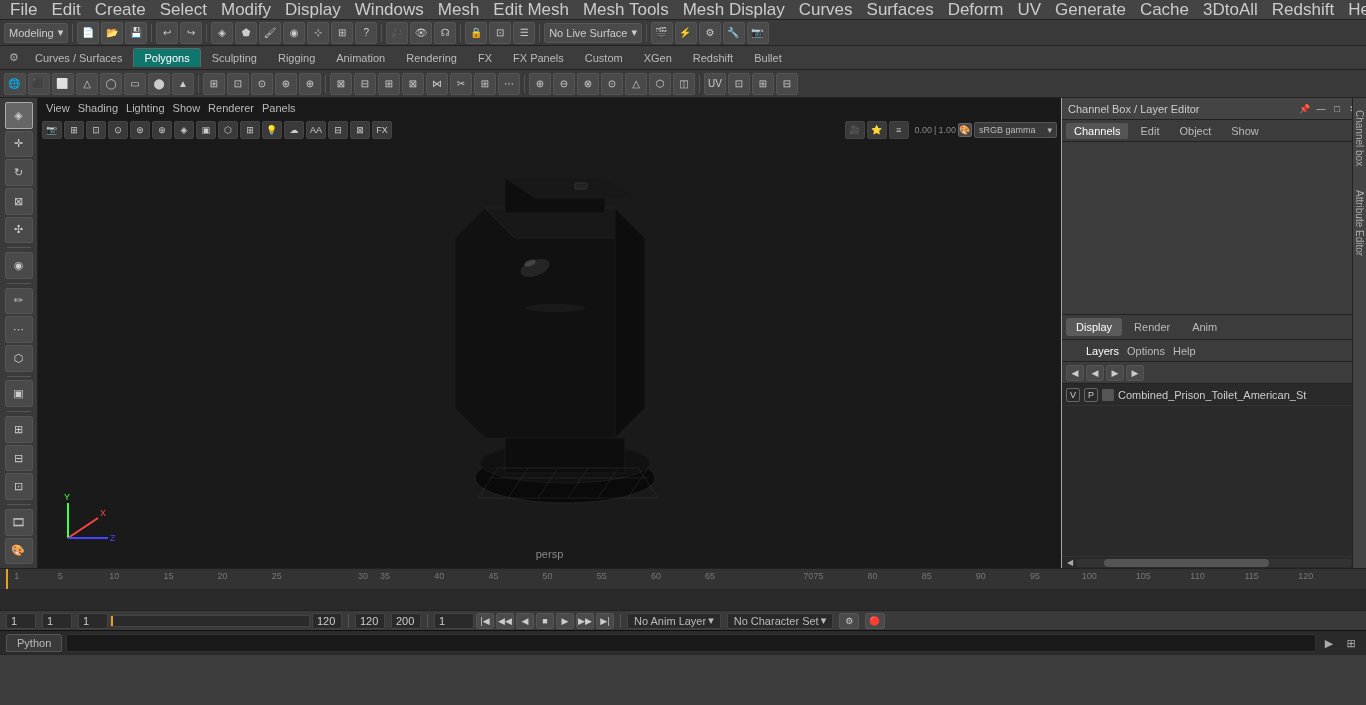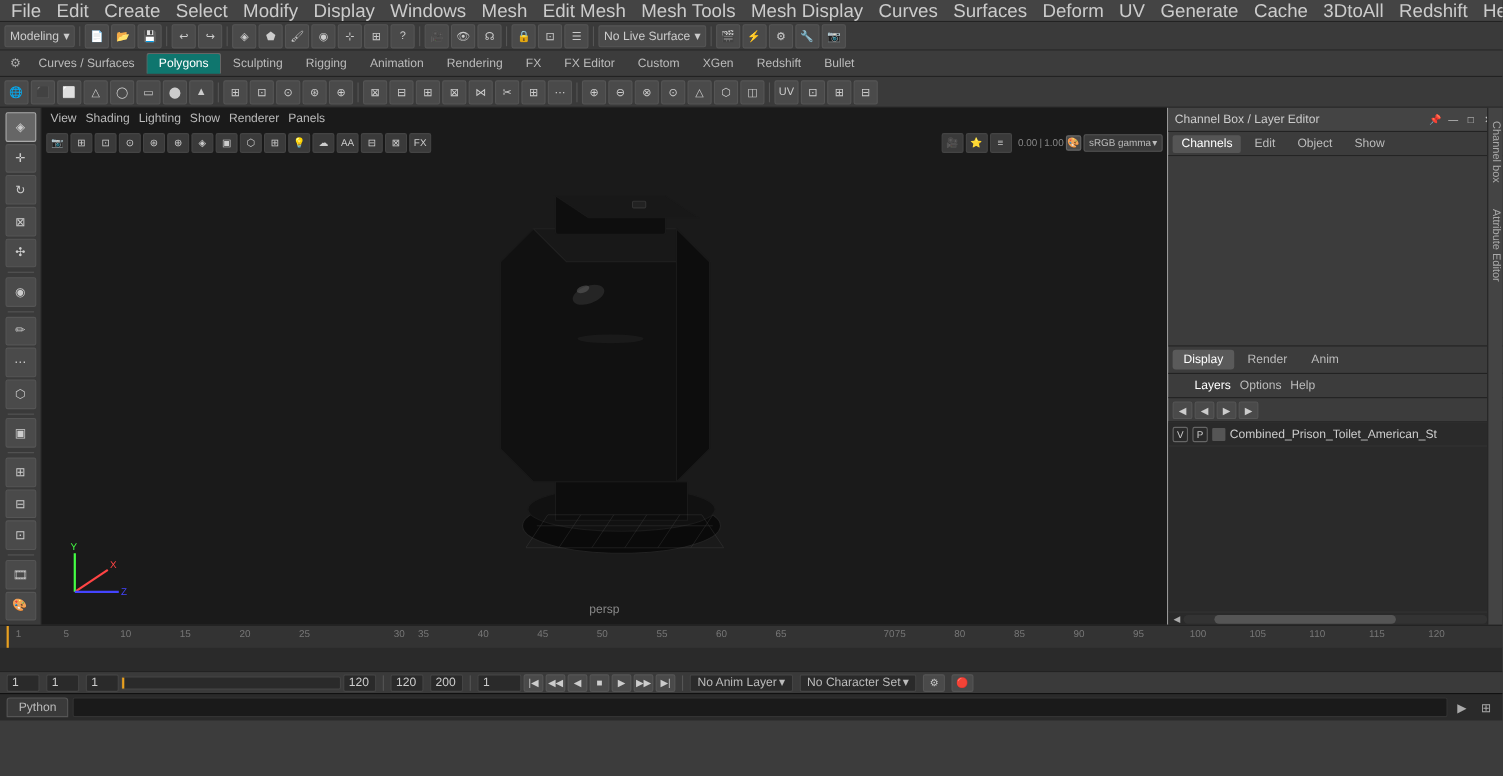--- a/index.html
+++ b/index.html
@@ -495,21 +495,21 @@
 
 <div id="tabs-row">
   <div id="tab-gear">⚙</div>
   <div class="tab-item">Curves / Surfaces</div>
   <div class="tab-item active">Polygons</div>
   <div class="tab-item">Sculpting</div>
   <div class="tab-item">Rigging</div>
   <div class="tab-item">Animation</div>
   <div class="tab-item">Rendering</div>
   <div class="tab-item">FX</div>
-  <div class="tab-item">FX Editor</div>
+  <div class="tab-item">FX Panels</div>
   <div class="tab-item">Custom</div>
   <div class="tab-item">XGen</div>
   <div class="tab-item">Redshift</div>
   <div class="tab-item">Bullet</div>
 </div>
 
 <div id="toolbar2">
 
   <div class="tb-btn">🌐</div>
   <div class="tb-btn">⬛</div>
@@ -605,21 +605,21 @@
       <div style="flex:1"></div>
       <div class="vp-tb-btn">🎥</div>
       <div class="vp-tb-btn">⭐</div>
       <div class="vp-tb-btn">≡</div>
 
       <div style="display:flex;align-items:center;gap:2px;margin-left:4px;">
         <span style="font-size:9px;color:#888;">0.00</span>
         <span style="font-size:9px;color:#888;">|</span>
         <span style="font-size:9px;color:#888;">1.00</span>
         <div style="width:14px;height:14px;background:#4a4a4a;border:1px solid #666;border-radius:2px;display:flex;align-items:center;justify-content:center;font-size:9px;color:#888;">🎨</div>
-        <div style="background:#3a3a3a;border:1px solid #555;border-radius:2px;height:16px;padding:0 4px;display:flex;align-items:center;gap:1px;font-size:9px;color:#bbb;cursor:pointer;">
+        <div style="background:#3a3a3a;border:1px solid #555;border-radius:2px;height:16px;padding:0 4px;display:flex;align-items:center;gap:12px;font-size:9px;color:#bbb;cursor:pointer;">
           <span>sRGB gamma</span>
           <span>▾</span>
         </div>
       </div>
     </div>
 
     <svg id="object-3d" viewBox="0 0 250 350" xmlns="http://www.w3.org/2000/svg">
 
       <polygon points="60,50 190,50 220,80 220,250 190,280 60,280 30,250 30,80" fill="#111" stroke="#1a1a1a" stroke-width="1"></polygon>
 

